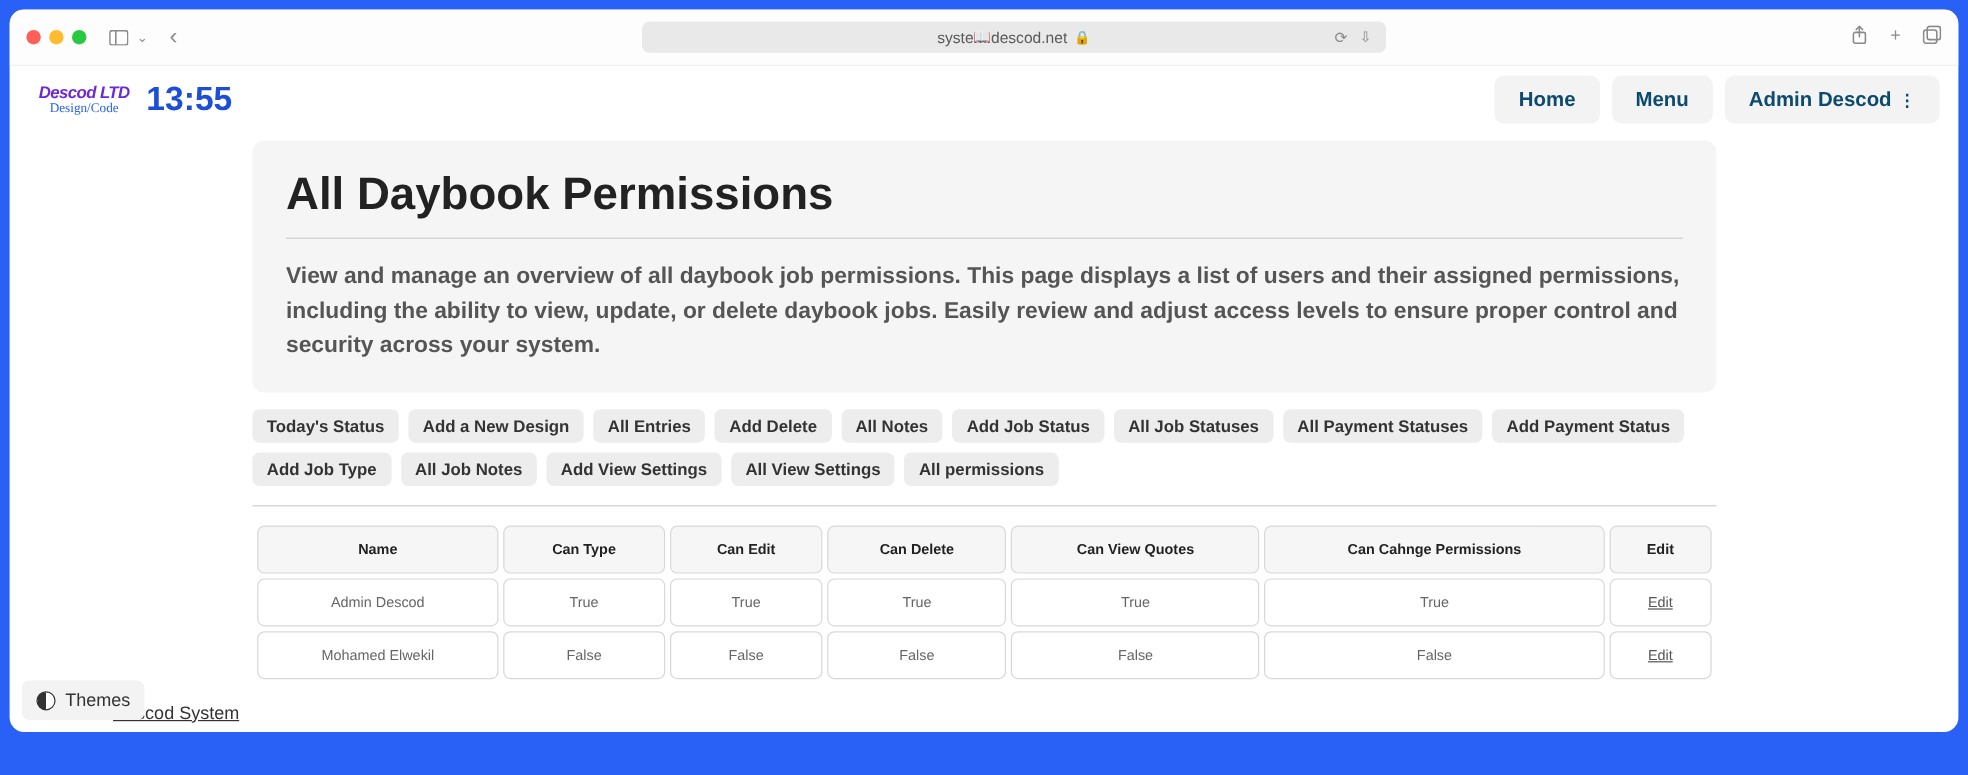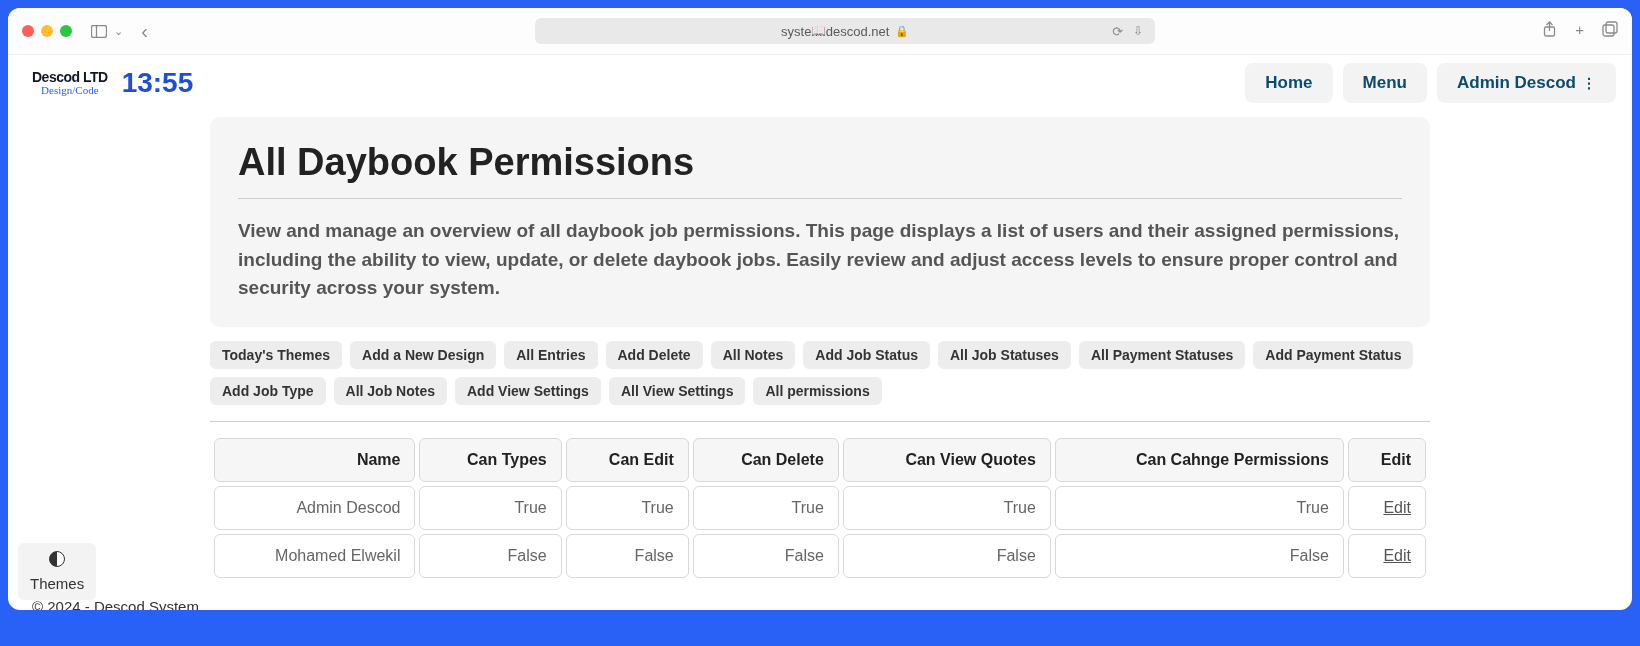--- a/index.html
+++ b/index.html
@@ -22,48 +22,48 @@
 .urlbar .reload { position: absolute; right: 32px; color: #8a8a8a; font-size: 13px; }
 .urlbar .download { position: absolute; right: 12px; color: #8a8a8a; font-size: 12px; }
 .chrome-right { margin-left: auto; display: flex; gap: 18px; color: #8a8a8a; }
 .chrome-right span { font-size: 15px; }
 
 
 .page { flex: 1; overflow: auto; padding: 0 16px 16px; position: relative; }
 
 .topnav { display: flex; align-items: center; padding: 8px 0 8px 8px; gap: 14px; }
 .logo { display: flex; flex-direction: column; align-items: center; line-height: 1; }
-.logo-main { font-family: "Arial Black", sans-serif; font-weight: 900; font-size: 14px; letter-spacing: -0.5px; color: #0f172a; }
+.logo-main { font-family: "Arial Black", sans-serif; font-weight: 900; font-size: 14px; letter-spacing: -0.5px; color: #6d28d9; font-style: italic; }
 .logo-sub { font-family: cursive; font-size: 11px; color: #2960f6; margin-top: 1px; }
 .clock { font-size: 28px; font-weight: 800; color: #1d4ed8; }
 .topnav-right { margin-left: auto; display: flex; gap: 10px; }
 .nav-btn { background: #f3f3f3; border: none; border-radius: 8px; padding: 10px 20px; font-size: 17px; font-weight: 600; color: #0c4a6e; cursor: pointer; display: flex; align-items: center; gap: 6px; }
 .nav-btn .menu-dots { font-size: 14px; }
 
 .card { background: #f5f5f5; border-radius: 10px; padding: 24px 28px; margin: 6px 186px 14px 186px; }
 .card h1 { font-size: 38px; font-weight: 800; color: #222; margin-bottom: 14px; }
 .card hr { border: none; border-top: 1px solid #ccc; margin-bottom: 18px; }
 .card p { font-size: 19px; font-weight: 600; color: #555; line-height: 1.5; }
 
 .chips { margin: 0 186px; display: flex; flex-wrap: wrap; gap: 8px; }
 .chip { background: #ededed; border-radius: 6px; padding: 6px 12px; font-size: 14px; font-weight: 600; color: #333; cursor: pointer; }
 
 .divider { margin: 16px 186px 12px; border: none; border-top: 1px solid #ccc; }
 
 .table-wrap { margin: 0 186px; }
 table { width: 100%; border-collapse: separate; border-spacing: 4px 4px; }
-th, td { border: 1px solid #d8d8d8; border-radius: 6px; padding: 12px 14px; text-align: right; font-size: 16px; }
+th, td { border: 1px solid #d8d8d8; border-radius: 6px; padding: 12px 14px; text-align: center; font-size: 12px; }
 th { background: #f6f6f6; font-weight: 800; color: #222; }
 td { color: #666; font-weight: 500; }
 td a { color: #555; text-decoration: underline; cursor: pointer; }
 
 .footer { margin: 16px 8px 8px; font-size: 15px; color: #333; }
 .footer a { color: #333; text-decoration: underline; }
 
-.themes { position: absolute; bottom: 10px; left: 10px; background: #f3f3f3; border-radius: 6px; padding: 8px 12px; display: flex; align-items: center; gap: 8px; font-size: 15px; color: #333; cursor: pointer; flex-direction: column; }
+.themes { position: absolute; bottom: 10px; left: 10px; background: #f3f3f3; border-radius: 6px; padding: 8px 12px; display: flex; align-items: center; gap: 8px; font-size: 15px; color: #333; cursor: pointer; }
 .themes-icon { width: 16px; height: 16px; border-radius: 50%; background: linear-gradient(90deg, #333 50%, #fff 50%); border: 1.5px solid #333; }
 </style>
 </head>
 <body>
 
 <div class="window">
   <div class="chrome">
     <div class="traffic">
       <div class="dot red"></div>
       <div class="dot yellow"></div>
@@ -125,21 +125,21 @@
       </div>
     </div>
 
     <div class="card">
       <h1>All Daybook Permissions</h1>
       <hr>
       <p>View and manage an overview of all daybook job permissions. This page displays a list of users and their assigned permissions, including the ability to view, update, or delete daybook jobs. Easily review and adjust access levels to ensure proper control and security across your system.</p>
     </div>
 
     <div class="chips" id="chips">
-        <span class="chip">Today's Themes</span>
+        <span class="chip">Today's Status</span>
         <span class="chip">Add a New Design</span>
         <span class="chip">All Entries</span>
         <span class="chip">Add Delete</span>
         <span class="chip">All Notes</span>
         <span class="chip">Add Job Status</span>
         <span class="chip">All Job Statuses</span>
         <span class="chip">All Payment Statuses</span>
         <span class="chip">Add Payment Status</span>
         <span class="chip">Add Job Type</span>
         <span class="chip">All Job Notes</span>
@@ -148,21 +148,21 @@
         <span class="chip">All permissions</span>
       </div>
 
     <hr class="divider">
 
     <div class="table-wrap">
       <table>
         <thead>
             <tr id="thead-row">
               <th>Name</th>
-              <th>Can Types</th>
+              <th>Can Type</th>
               <th>Can Edit</th>
               <th>Can Delete</th>
               <th>Can View Quotes</th>
               <th>Can Cahnge Permissions</th>
               <th>Edit</th>
             </tr>
           </thead>
         <tbody id="tbody">
             <tr>
               <td>Admin Descod</td>

